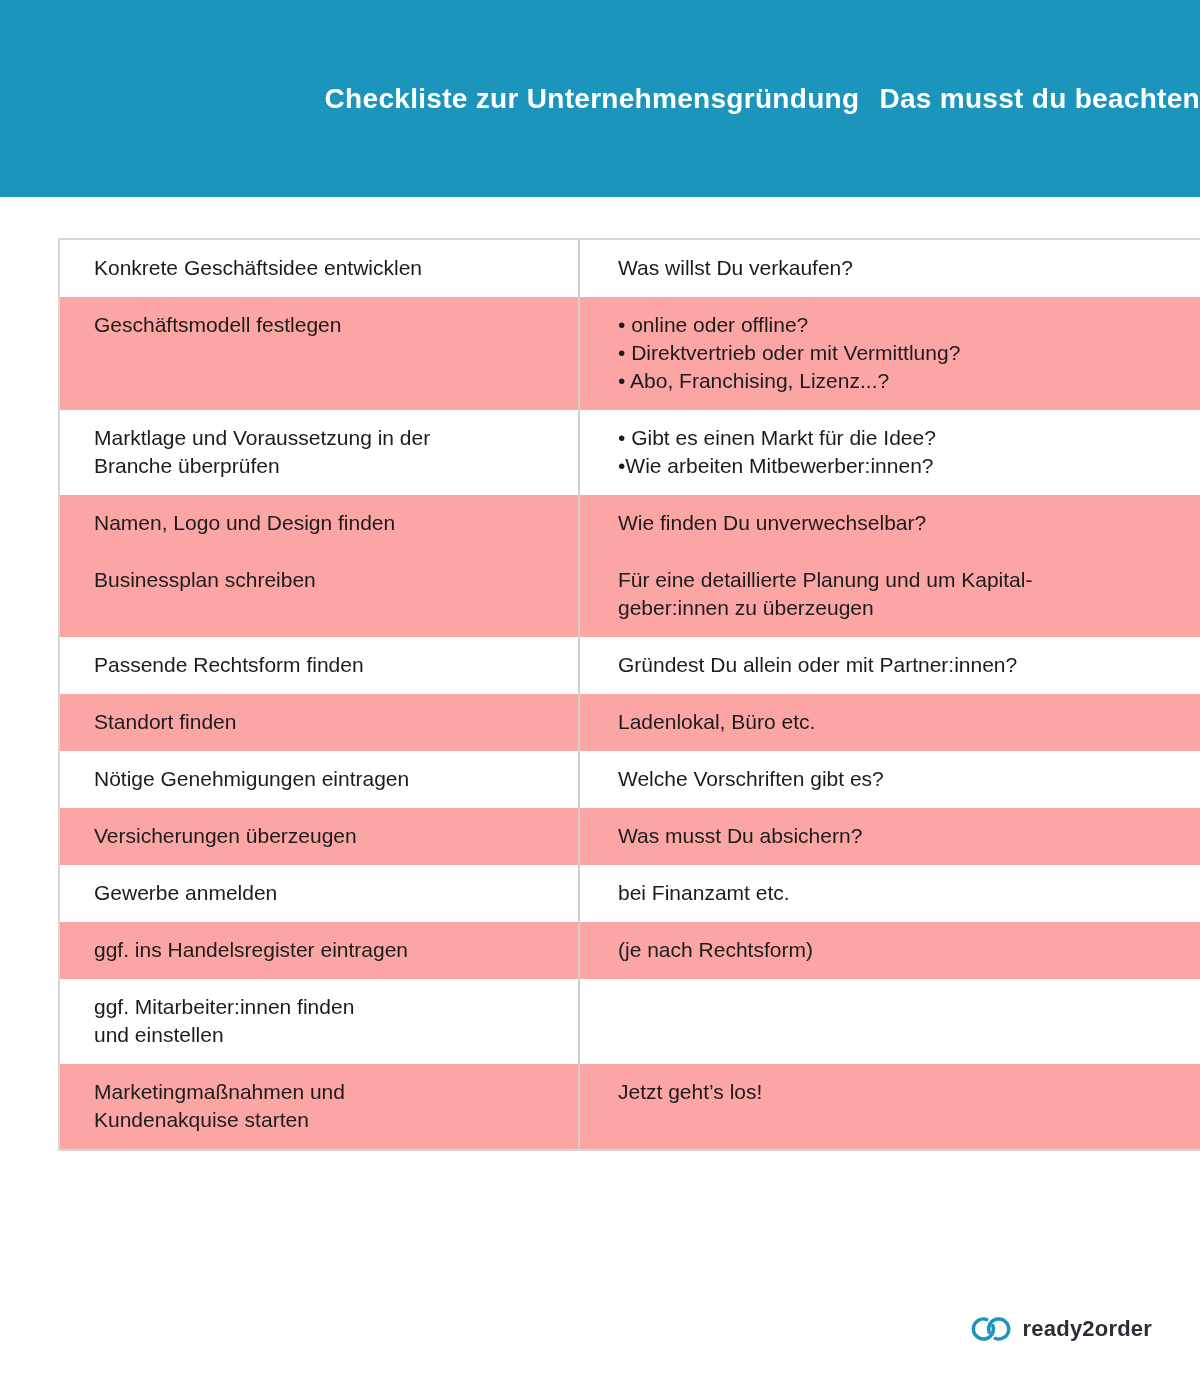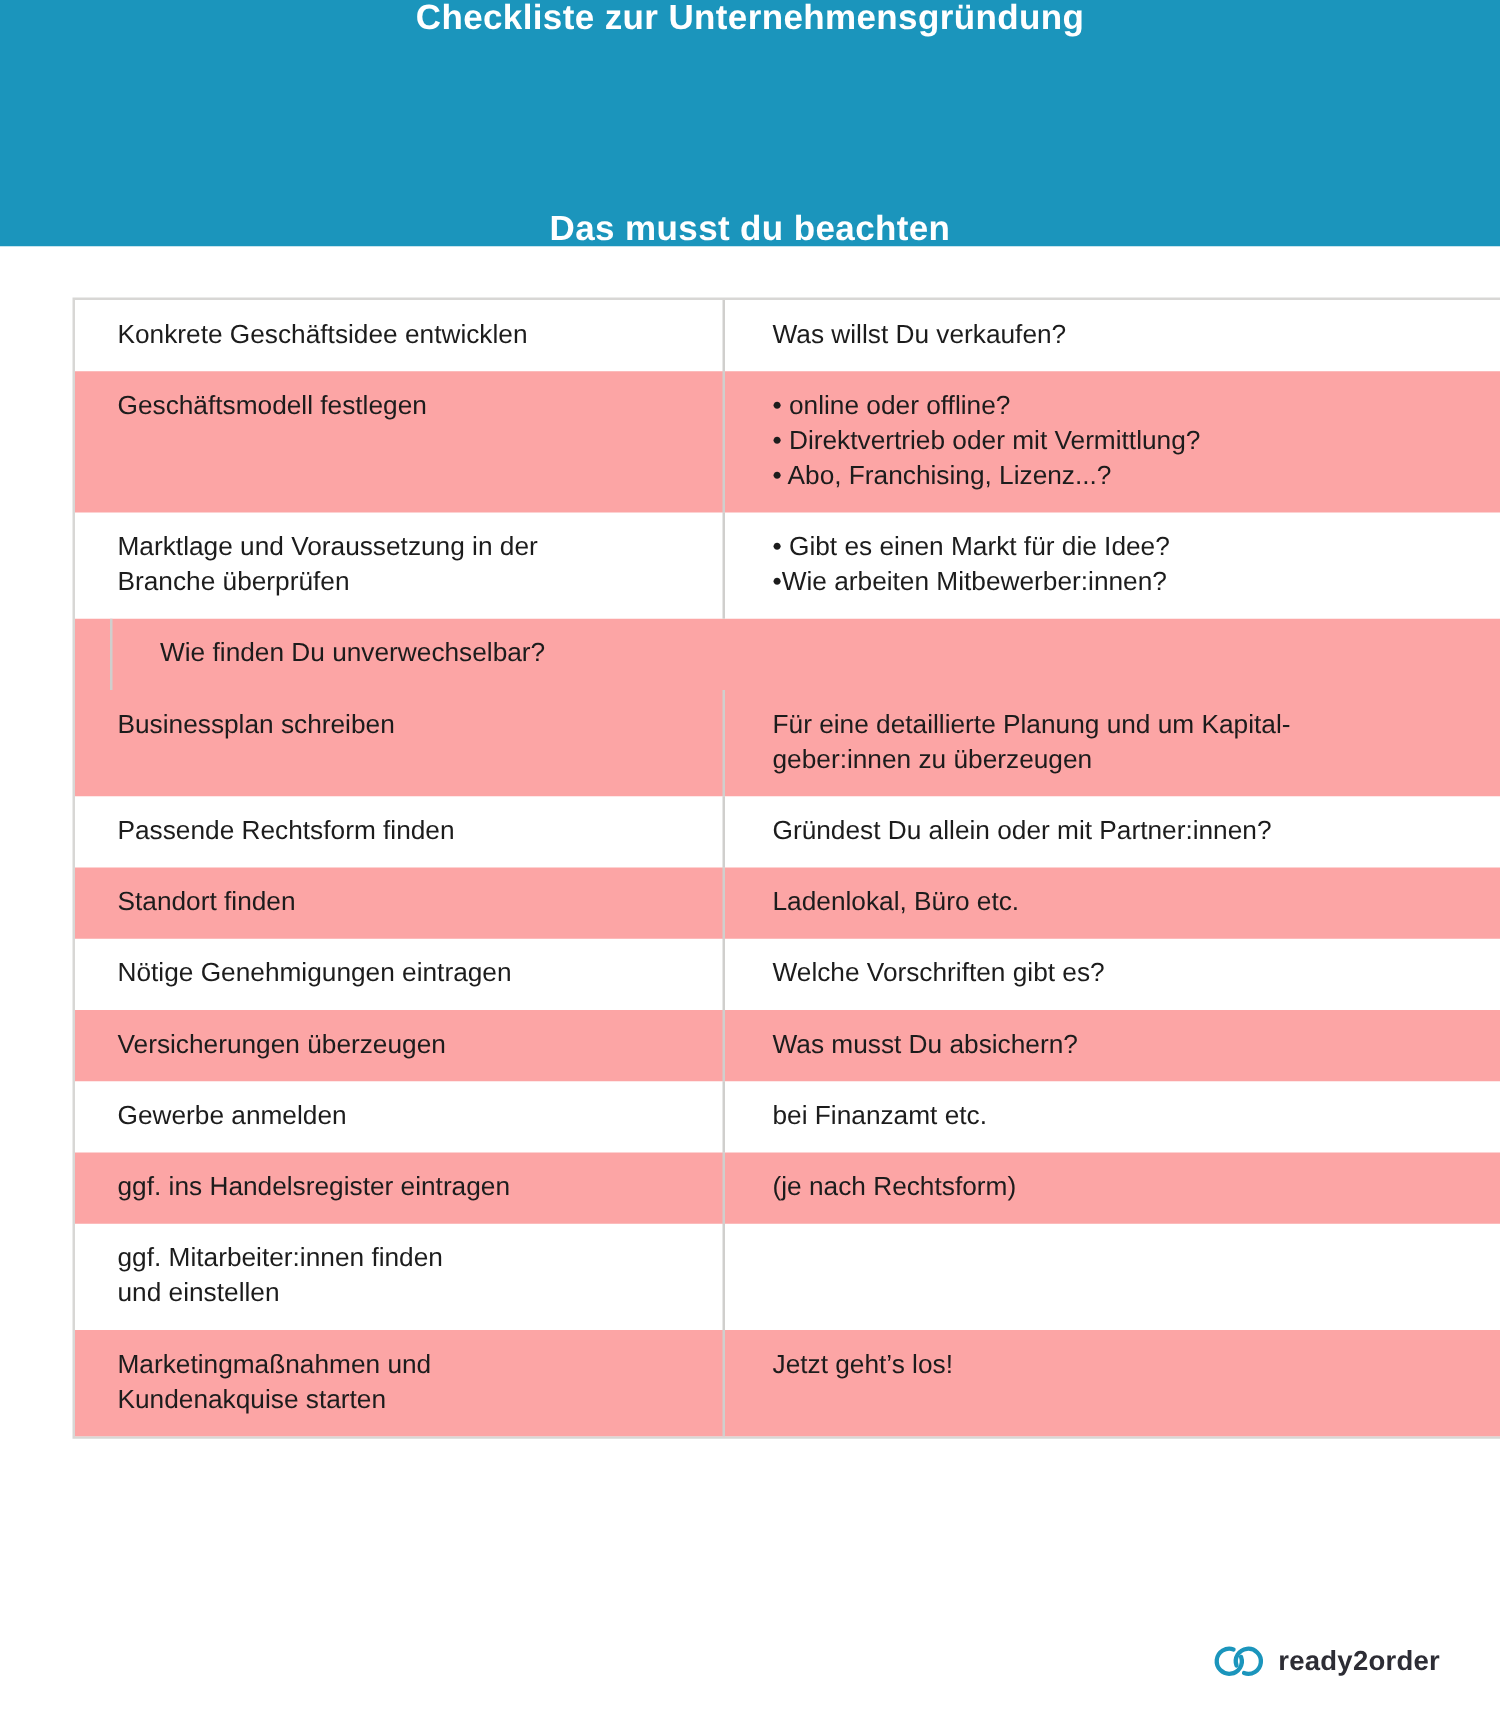--- a/index.html
+++ b/index.html
@@ -17,23 +17,23 @@
   }
 
   
   .header {
     position: absolute;
     left: 0; top: 0;
     width: 1200px;
     height: 197px;
     background: #1b95bc;
     display: flex;
-    flex-direction: column;
+    flex-direction: row;
     align-items: center;
-    justify-content: space-between;
+    justify-content: flex-end;
     gap: 20px;
   }
   .header .title-line {
     color: #ffffff;
     font-size: 28px;
     font-weight: bold;
     letter-spacing: 0.3px;
     line-height: 1;
     text-align: center;
   }
@@ -110,20 +110,21 @@
 • Direktvertrieb oder mit Vermittlung?
 • Abo, Franchising, Lizenz...?</div>
   </div>
   <div class="row">
     <div class="cell left">Marktlage und Voraussetzung in der
 Branche überprüfen</div>
     <div class="cell right">• Gibt es einen Markt für die Idee?
 •Wie arbeiten Mitbewerber:innen?</div>
   </div>
   <div class="row gray">
+    <div class="cell left">Namen, Logo und Design finden</div>
     <div class="cell right">Wie finden Du unverwechselbar?</div>
   </div>
   <div class="row gray">
     <div class="cell left">Businessplan schreiben</div>
     <div class="cell right">Für eine detaillierte Planung und um Kapital-
 geber:innen zu überzeugen</div>
   </div>
   <div class="row">
     <div class="cell left">Passende Rechtsform finden</div>
     <div class="cell right">Gründest Du allein oder mit Partner:innen?</div>

